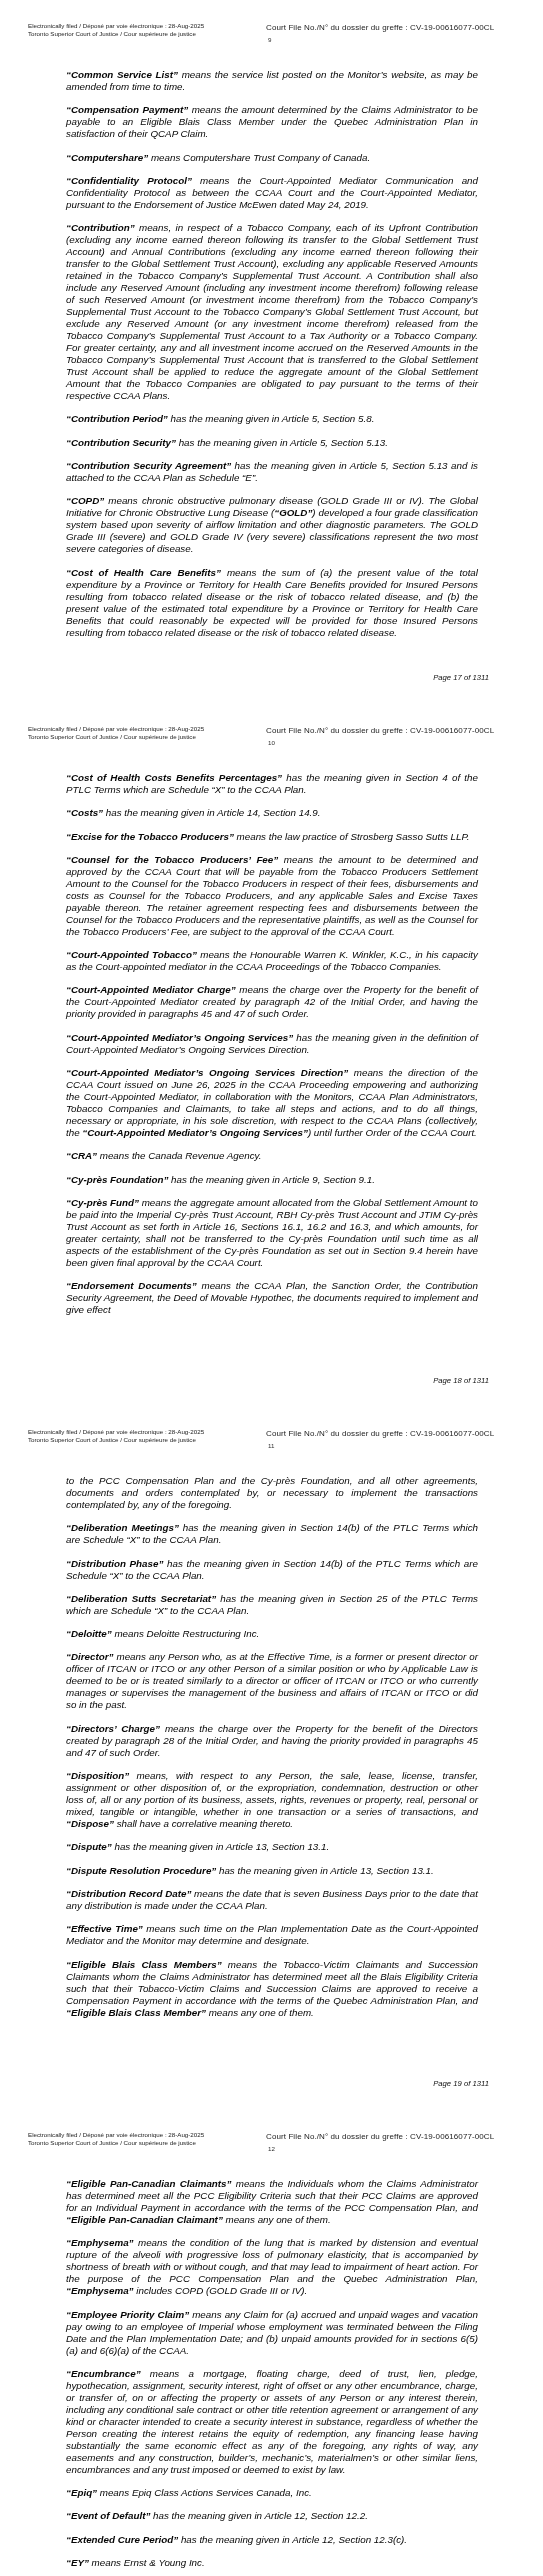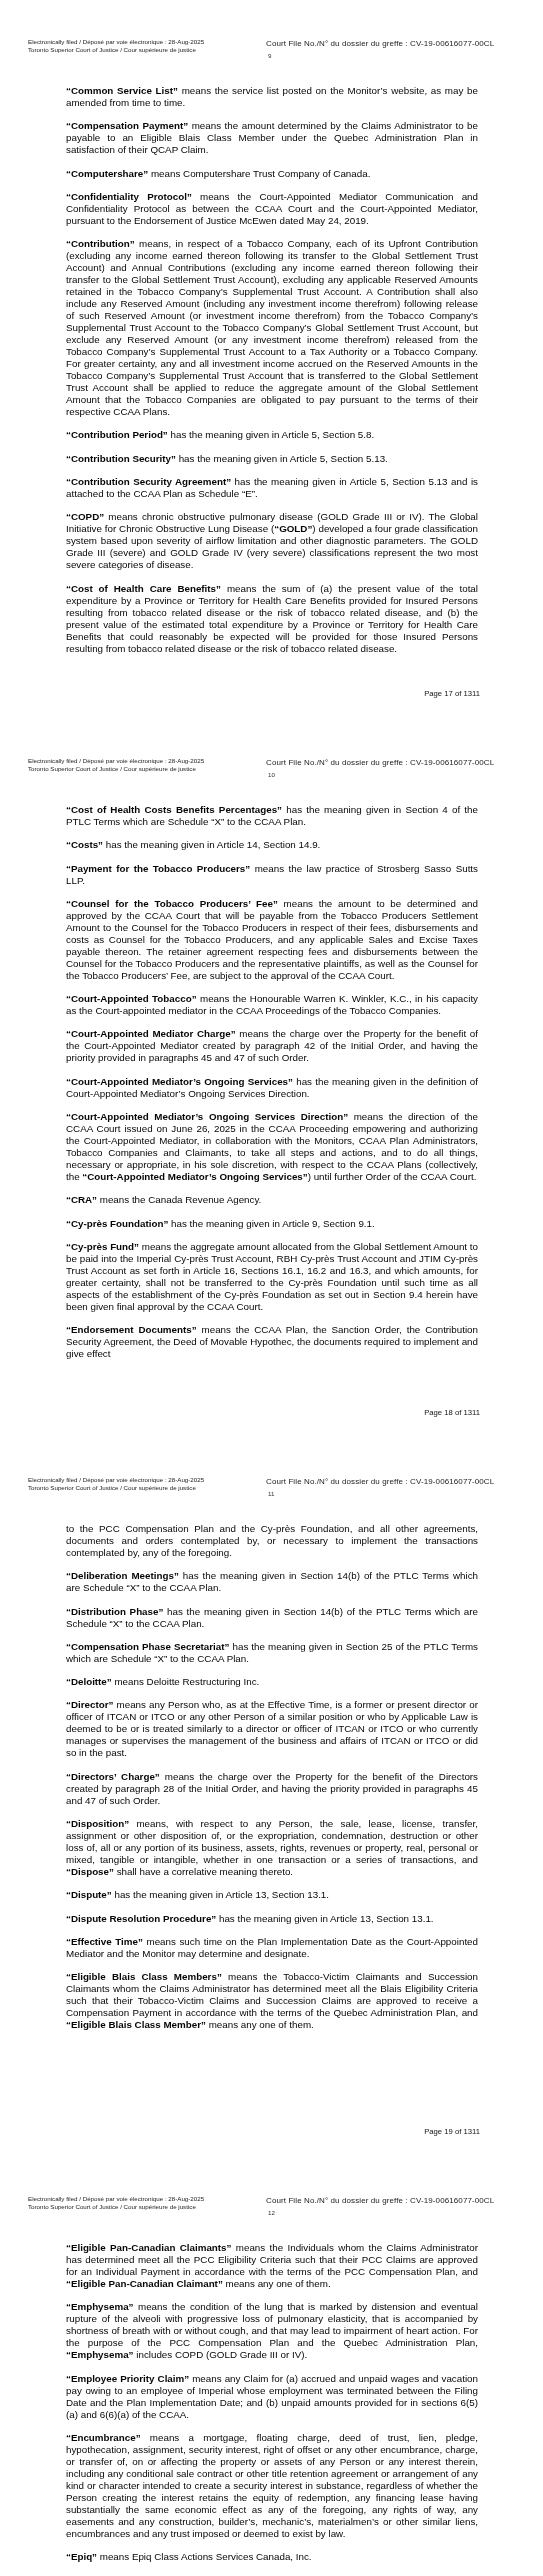--- a/index.html
+++ b/index.html
@@ -8,46 +8,45 @@
     background:#ffffff;
     font-family:"Liberation Sans", sans-serif;
     color:#000;
     -webkit-font-smoothing:antialiased;
   }
   .page {
     position:relative;
     width:544px; height:703px;
     overflow:hidden;
     background:#ffffff;
-    margin-top:16px;
   }
   .header-left {
     position:absolute; left:28px; top:22px;
     font-size:6.2px; line-height:8px;
     color:#1c1c1c; white-space:nowrap;
   }
   .header-right {
     position:absolute; left:266px; top:23px;
     font-size:8px; letter-spacing:0.1px;
     color:#1c1c1c; white-space:nowrap;
   }
   .doc-num {
     position:absolute; left:268px; top:36px;
     font-size:6.2px; color:#2e2e2e;
   }
   .body-col {
     position:absolute; left:66px; top:69px; width:412px;
     font-size:9.8px; line-height:12px;
-    text-align:justify; color:#060606;
+    text-align:justify; color:#060606;font-style:italic;
   }
   .para { margin:0 0 11.3px 0; }
   .para b { font-weight:bold; }
   .footer {
-    position:absolute; top:673px; right:64px;
-    font-size:7.7px; color:#111; white-space:nowrap;
+    position:absolute; top:673px; right:55px;
+    font-size:7.7px; color:#111; white-space:nowrap;font-style:italic;
   }
 </style>
 </head>
 <body>
 
 <div id="pages-root">
   <div class="page">
     <div class="header-left">
       <div>Electronically filed / Déposé par voie électronique : 28-Aug-2025</div>
       <div>Toronto Superior Court of Justice / Cour supérieure de justice</div>
@@ -72,21 +71,21 @@
   <div class="page">
     <div class="header-left">
       <div>Electronically filed / Déposé par voie électronique : 28-Aug-2025</div>
       <div>Toronto Superior Court of Justice / Cour supérieure de justice</div>
     </div>
     <div class="header-right">Court File No./N° du dossier du greffe : CV-19-00616077-00CL</div>
     <div class="doc-num">10</div>
     <div class="body-col">
         <p class="para"><b>“Cost of Health Costs Benefits Percentages”</b> has the meaning given in Section 4 of the PTLC Terms which are Schedule “X” to the CCAA Plan.</p>
         <p class="para"><b>“Costs”</b> has the meaning given in Article 14, Section 14.9.</p>
-        <p class="para"><b>“Payment for the Tobacco Producers”</b> means the law practice of Strosberg Sasso Sutts LLP.</p>
+        <p class="para"><b>“Excise for the Tobacco Producers”</b> means the law practice of Strosberg Sasso Sutts LLP.</p>
         <p class="para"><b>“Counsel for the Tobacco Producers’ Fee”</b> means the amount to be determined and approved by the CCAA Court that will be payable from the Tobacco Producers Settlement Amount to the Counsel for the Tobacco Producers in respect of their fees, disbursements and costs as Counsel for the Tobacco Producers, and any applicable Sales and Excise Taxes payable thereon.  The retainer agreement respecting fees and disbursements between the Counsel for the Tobacco Producers and the representative plaintiffs, as well as the Counsel for the Tobacco Producers’ Fee, are subject to the approval of the CCAA Court.</p>
         <p class="para"><b>“Court-Appointed Tobacco”</b> means the Honourable Warren K. Winkler, K.C., in his capacity as the Court-appointed mediator in the CCAA Proceedings of the Tobacco Companies.</p>
         <p class="para"><b>“Court-Appointed Mediator Charge”</b> means the charge over the Property for the benefit of the Court-Appointed Mediator created by paragraph 42 of the Initial Order, and having the priority provided in paragraphs 45 and 47 of such Order.</p>
         <p class="para"><b>“Court-Appointed Mediator’s Ongoing Services”</b> has the meaning given in the definition of Court-Appointed Mediator’s Ongoing Services Direction.</p>
         <p class="para"><b>“Court-Appointed Mediator’s Ongoing Services Direction”</b> means the direction of the CCAA Court issued on June 26, 2025 in the CCAA Proceeding empowering and authorizing the Court-Appointed Mediator, in collaboration with the Monitors, CCAA Plan Administrators, Tobacco Companies and Claimants, to take all steps and actions, and to do all things, necessary or appropriate, in his sole discretion, with respect to the CCAA Plans (collectively, the <b>“Court-Appointed Mediator’s Ongoing Services”</b>) until further Order of the CCAA Court.</p>
         <p class="para"><b>“CRA”</b> means the Canada Revenue Agency.</p>
         <p class="para"><b>“Cy-près Foundation”</b> has the meaning given in Article 9, Section 9.1.</p>
         <p class="para"><b>“Cy-près Fund”</b> means the aggregate amount allocated from the Global Settlement Amount to be paid into the Imperial Cy-près Trust Account, RBH Cy-près Trust Account and JTIM Cy-près Trust Account as set forth in Article 16, Sections 16.1, 16.2 and 16.3, and which amounts, for greater certainty, shall not be transferred to the Cy-près Foundation until such time as all aspects of the establishment of the Cy-près Foundation as set out in Section 9.4 herein have been given final approval by the CCAA Court.</p>
         <p class="para"><b>“Endorsement Documents”</b> means the CCAA Plan, the Sanction Order, the Contribution Security Agreement, the Deed of Movable Hypothec, the documents required to implement and give effect</p>
       </div>
@@ -97,27 +96,28 @@
     <div class="header-left">
       <div>Electronically filed / Déposé par voie électronique : 28-Aug-2025</div>
       <div>Toronto Superior Court of Justice / Cour supérieure de justice</div>
     </div>
     <div class="header-right">Court File No./N° du dossier du greffe : CV-19-00616077-00CL</div>
     <div class="doc-num">11</div>
     <div class="body-col">
         <p class="para">to the PCC Compensation Plan and the Cy-près Foundation, and all other agreements, documents and orders contemplated by, or necessary to implement the transactions contemplated by, any of the foregoing.</p>
         <p class="para"><b>“Deliberation Meetings”</b> has the meaning given in Section 14(b) of the PTLC Terms which are Schedule “X” to the CCAA Plan.</p>
         <p class="para"><b>“Distribution Phase”</b> has the meaning given in Section 14(b) of the PTLC Terms which are Schedule “X” to the CCAA Plan.</p>
-        <p class="para"><b>“Compensation Phase Secretariat”</b> has the meaning given in Section 25 of the PTLC Terms which are Schedule “X” to the CCAA Plan.</p>
+        <p class="para"><b>“Deliberation Sutts Secretariat”</b> has the meaning given in Section 25 of the PTLC Terms which are Schedule “X” to the CCAA Plan.</p>
         <p class="para"><b>“Deloitte”</b> means Deloitte Restructuring Inc.</p>
         <p class="para"><b>“Director”</b> means any Person who, as at the Effective Time, is a former or present director or officer of ITCAN or ITCO or any other Person of a similar position or who by Applicable Law is deemed to be or is treated similarly to a director or officer of ITCAN or ITCO or who currently manages or supervises the management of the business and affairs of ITCAN or ITCO or did so in the past.</p>
         <p class="para"><b>“Directors’ Charge”</b> means the charge over the Property for the benefit of the Directors created by paragraph 28 of the Initial Order, and having the priority provided in paragraphs 45 and 47 of such Order.</p>
         <p class="para"><b>“Disposition”</b> means, with respect to any Person, the sale, lease, license, transfer, assignment or other disposition of, or the expropriation, condemnation, destruction or other loss of, all or any portion of its business, assets, rights, revenues or property, real, personal or mixed, tangible or intangible, whether in one transaction or a series of transactions, and <b>“Dispose”</b> shall have a correlative meaning thereto.</p>
         <p class="para"><b>“Dispute”</b> has the meaning given in Article 13, Section 13.1.</p>
         <p class="para"><b>“Dispute Resolution Procedure”</b> has the meaning given in Article 13, Section 13.1.</p>
+        <p class="para"><b>“Distribution Record Date”</b> means the date that is seven Business Days prior to the date that any distribution is made under the CCAA Plan.</p>
         <p class="para"><b>“Effective Time”</b> means such time on the Plan Implementation Date as the Court-Appointed Mediator and the Monitor may determine and designate.</p>
         <p class="para"><b>“Eligible Blais Class Members”</b> means the Tobacco-Victim Claimants and Succession Claimants whom the Claims Administrator has determined meet all the Blais Eligibility Criteria such that their Tobacco-Victim Claims and Succession Claims are approved to receive a Compensation Payment in accordance with the terms of the Quebec Administration Plan, and <b>“Eligible Blais Class Member”</b> means any one of them.</p>
       </div>
     <div class="footer">Page 19 of 1311</div>
   </div>
 
   <div class="page">
     <div class="header-left">
       <div>Electronically filed / Déposé par voie électronique : 28-Aug-2025</div>
       <div>Toronto Superior Court of Justice / Cour supérieure de justice</div>

